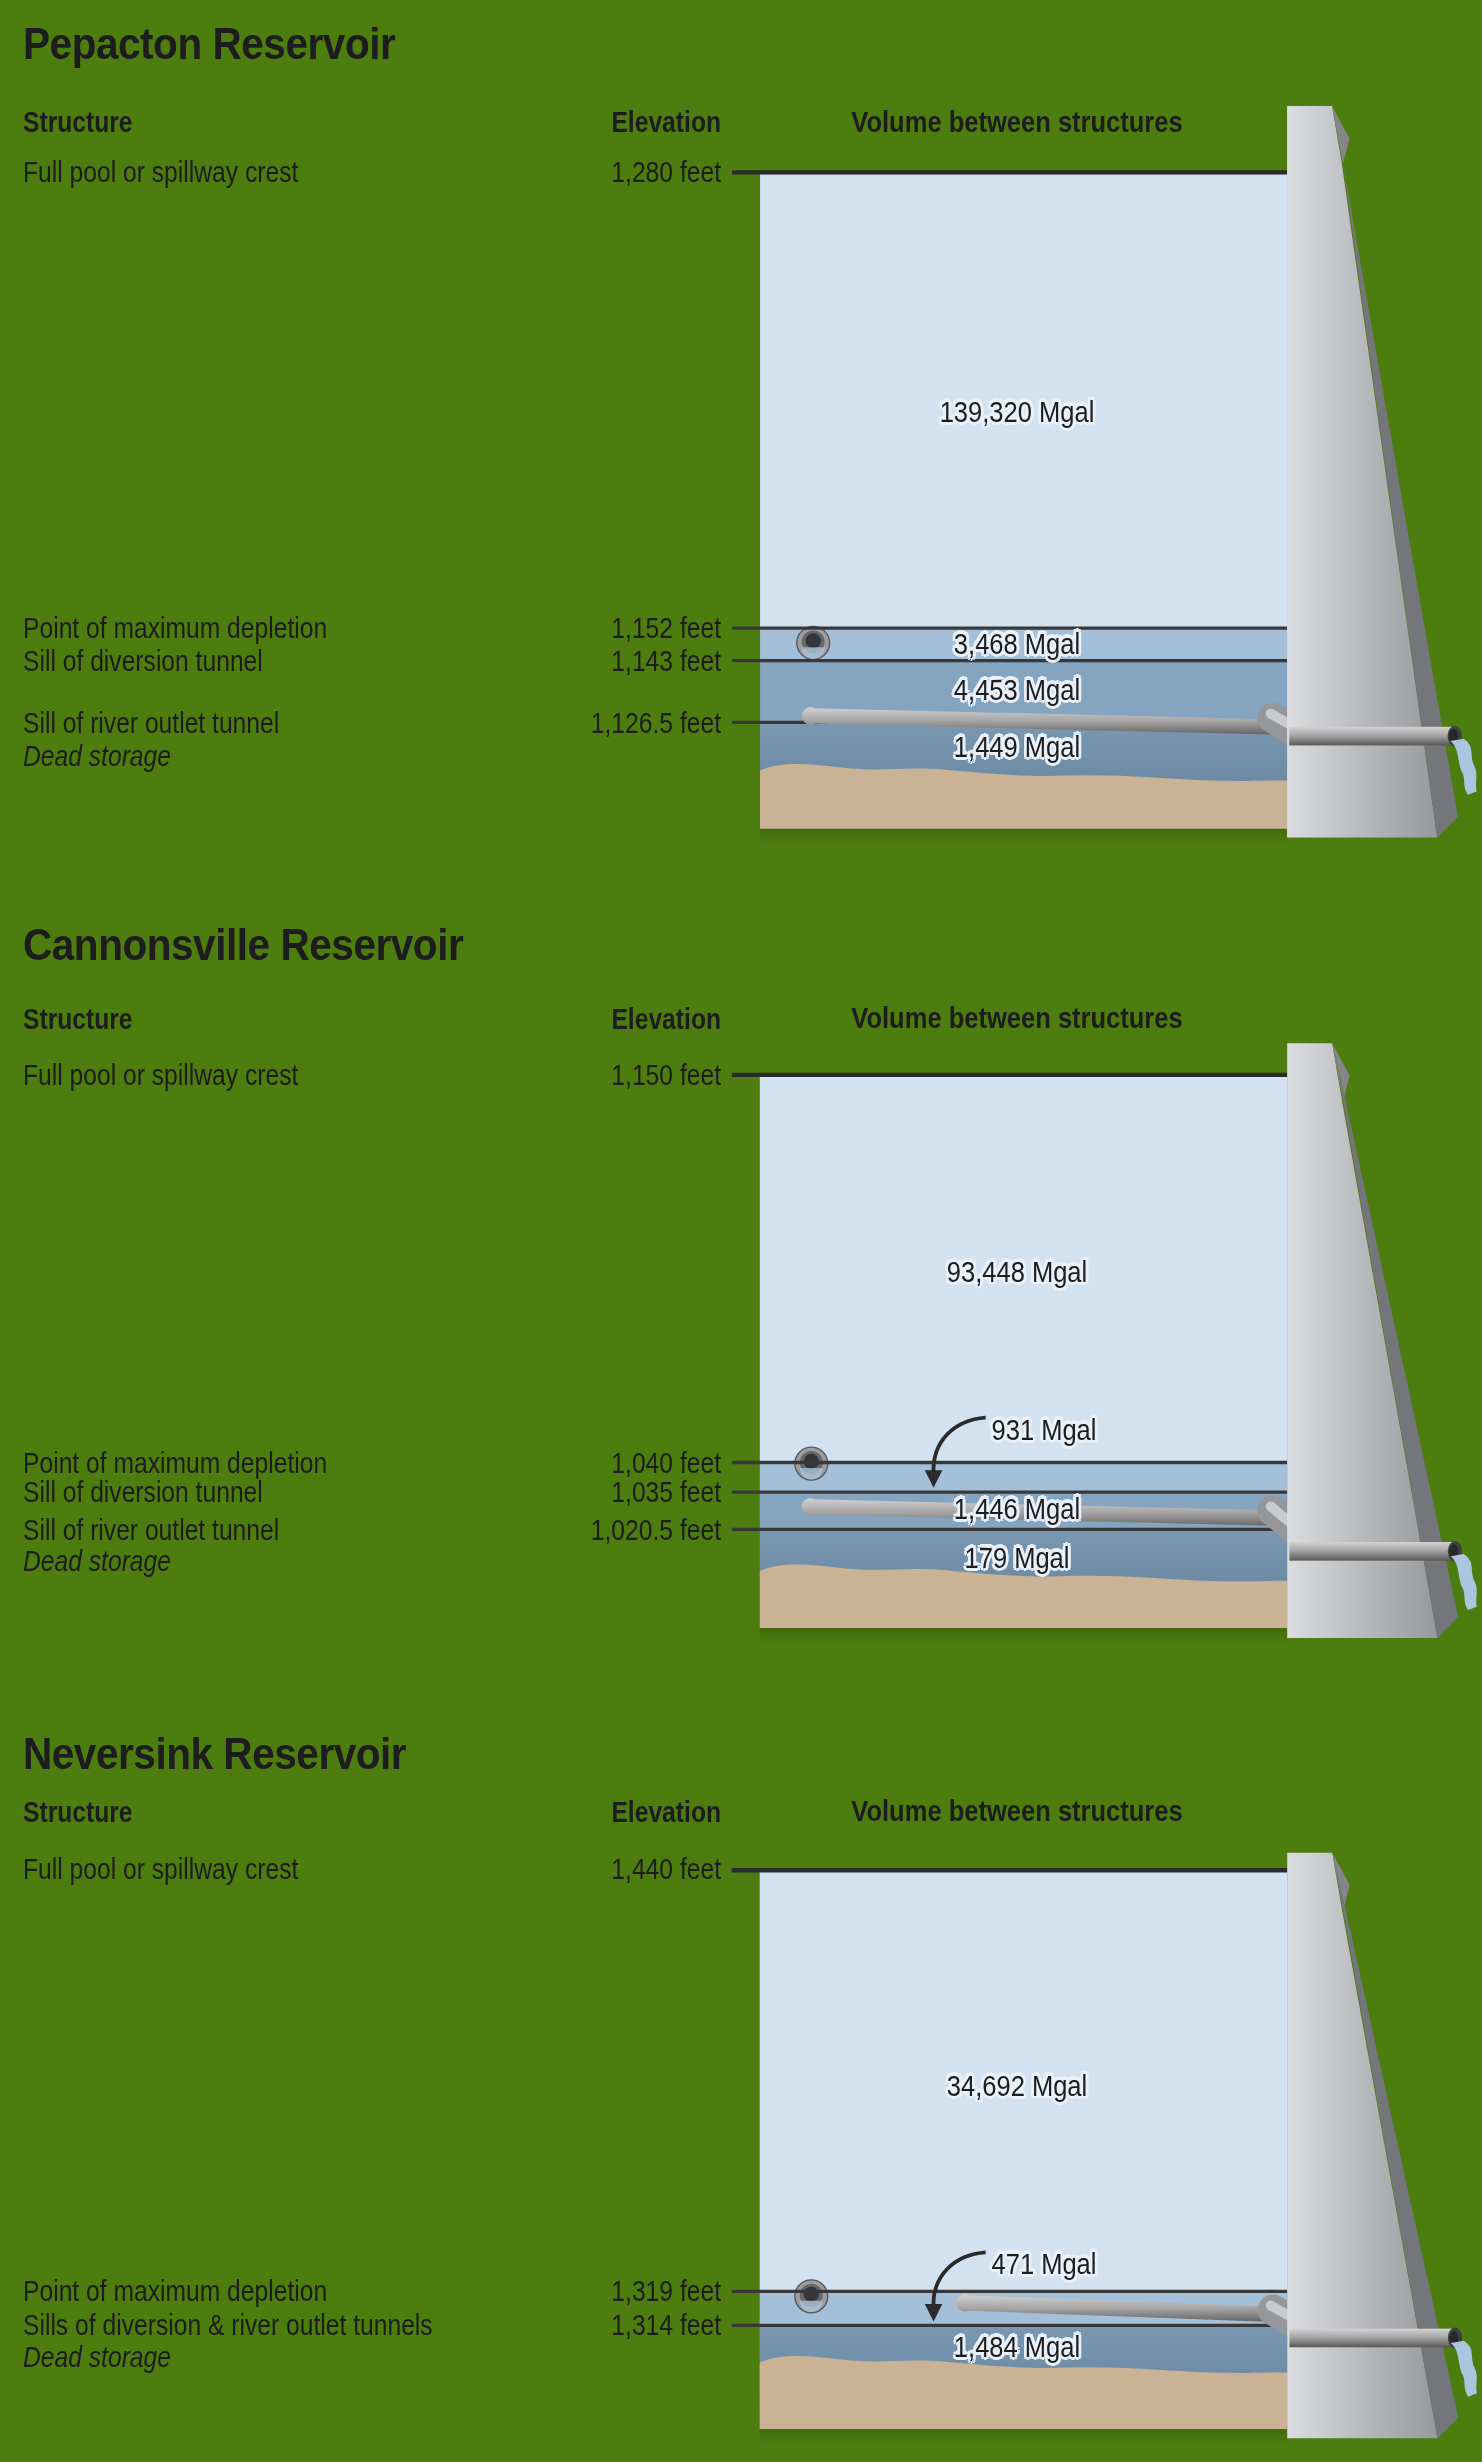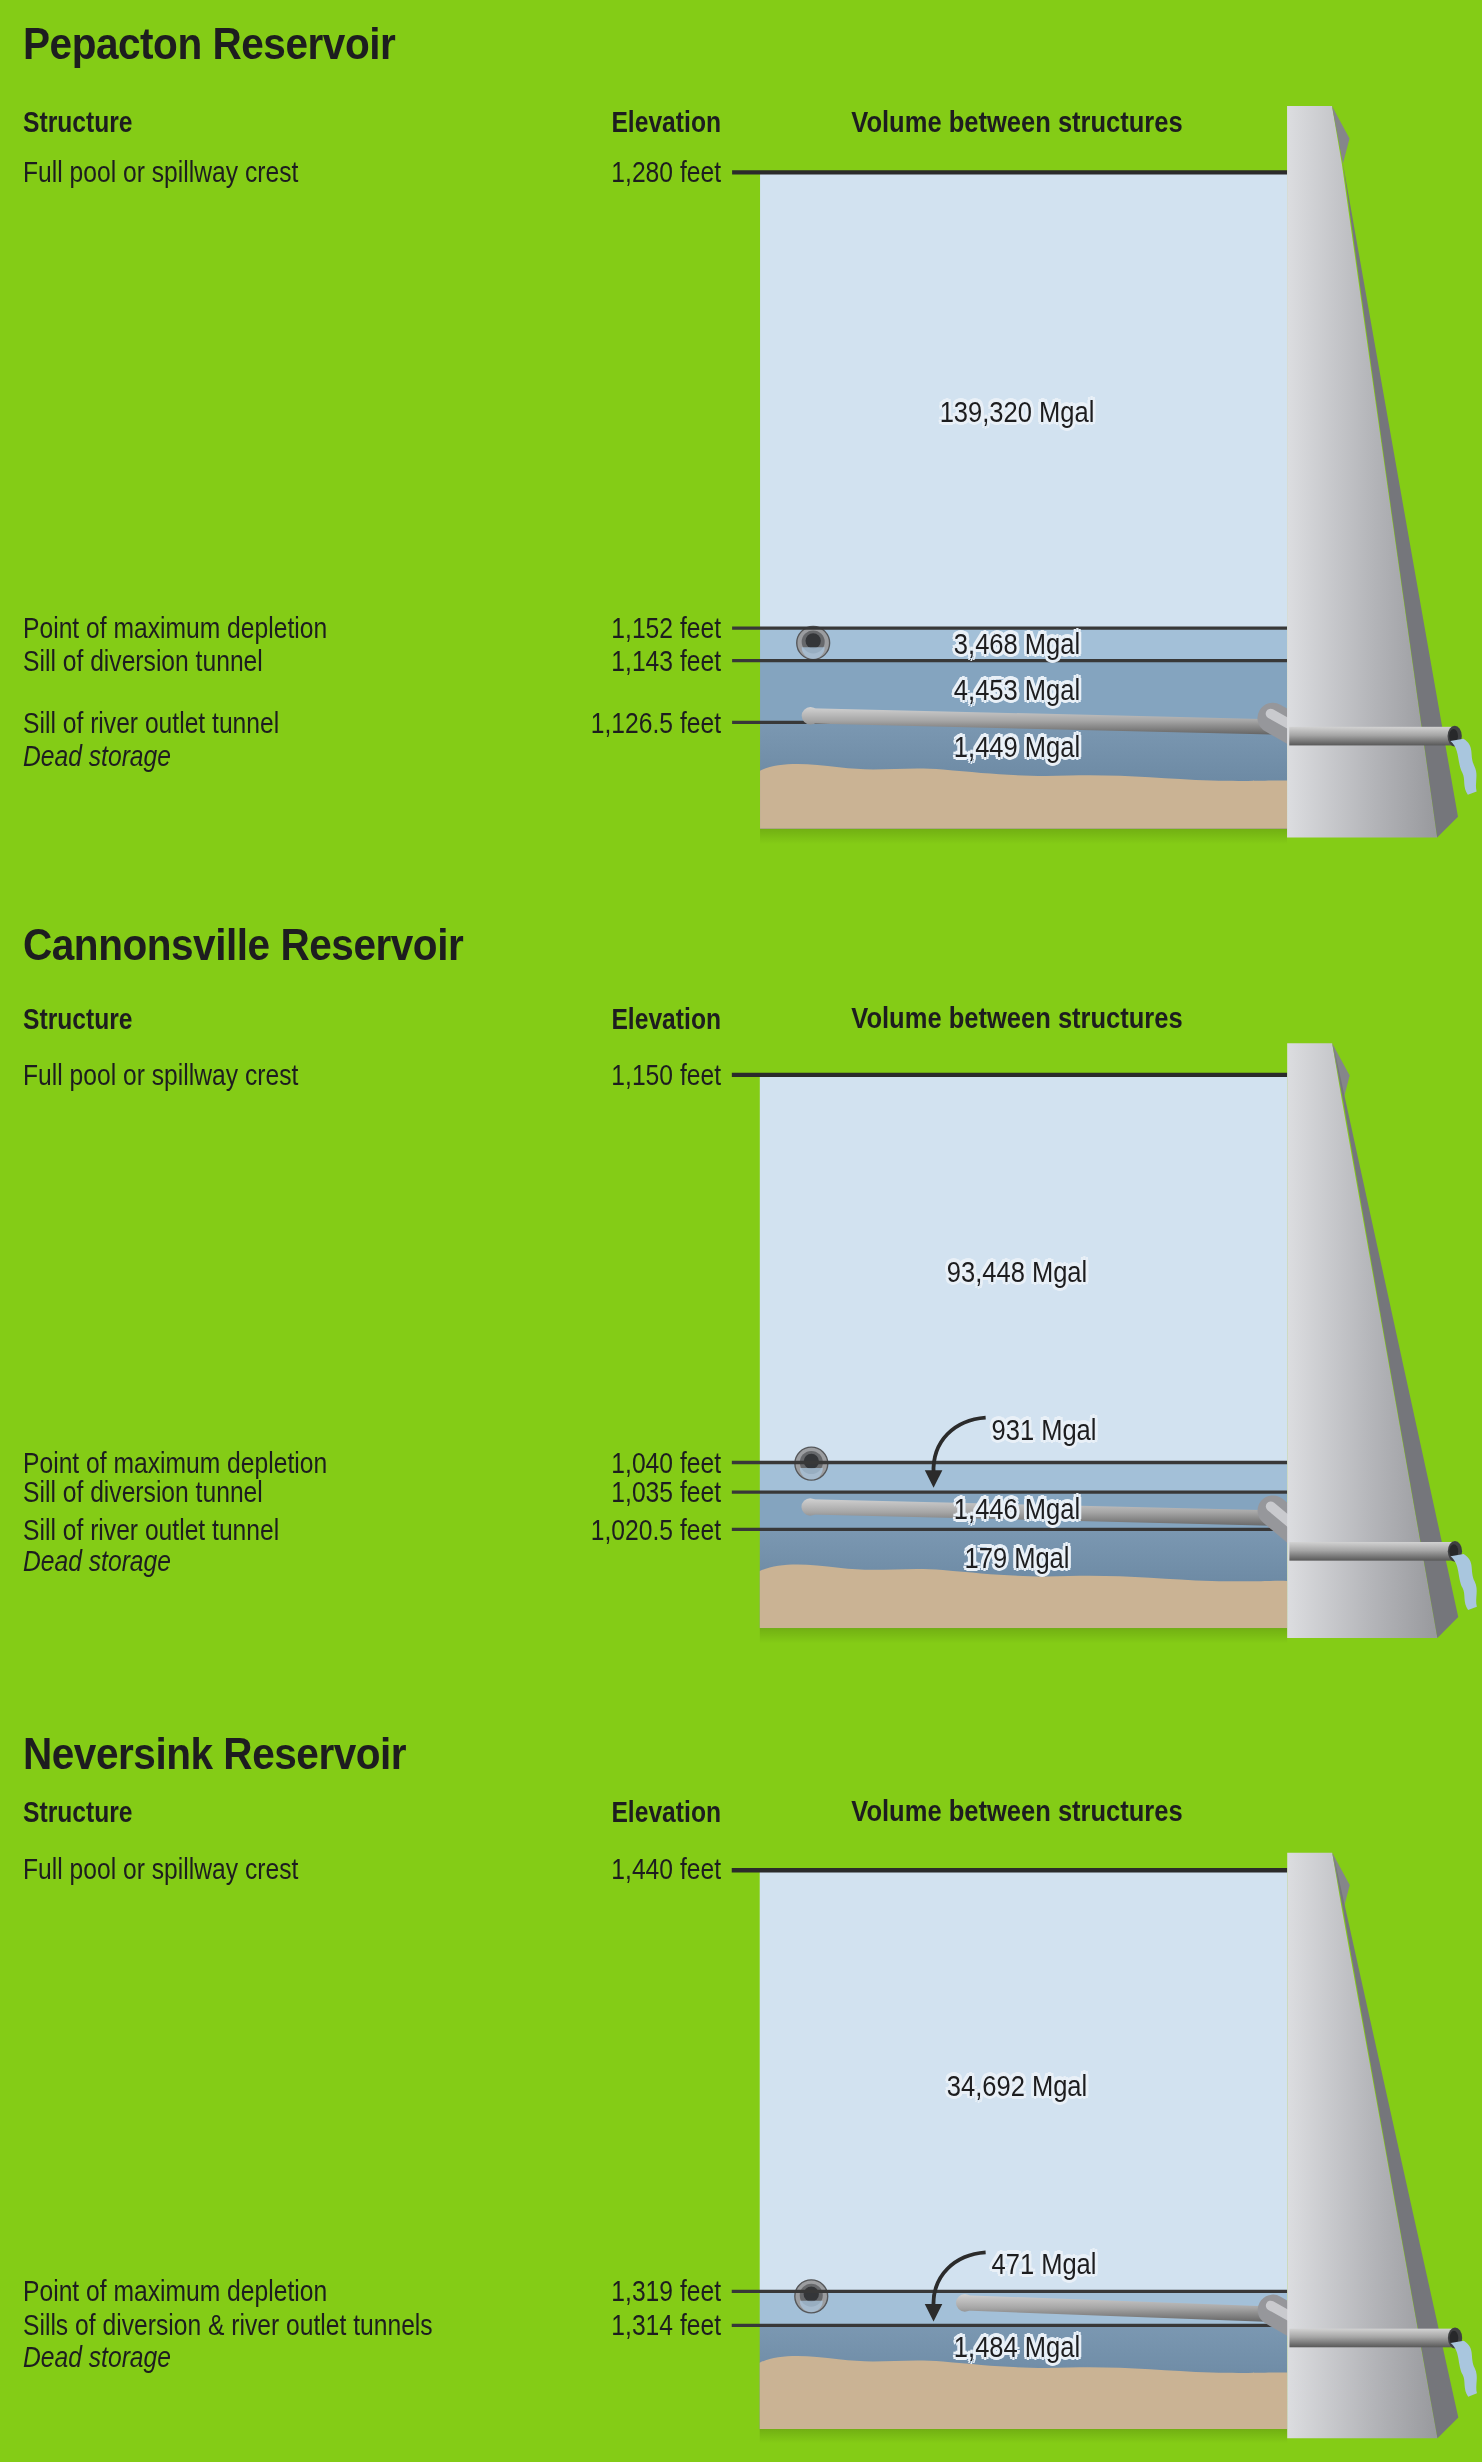--- a/index.html
+++ b/index.html
@@ -1,17 +1,17 @@
 <!DOCTYPE html>
 <html style="font-size:8.8px"><head>
 <meta charset="utf-8">
 <style>
   html,body{margin:0;padding:0;background:#ffffff;}
   .page{
-    position:relative;width:1483px;height:2462px;background:#84cc16;overflow:hidden;
+    position:relative;width:1483px;height:2462px;background:#4d7c0f;overflow:hidden;
     font-family:"Liberation Sans", sans-serif;color:#1d1d1f;
   }
   .abs{position:absolute;white-space:nowrap;line-height:1.05;}
   .title{font-size:45px;font-weight:bold;letter-spacing:-0.5px;transform:scaleX(.9);transform-origin:0 50%;}
   .hdr{font-size:29px;font-weight:bold;}
   .lbl{font-size:29px;}
   .condL{transform:scaleX(.85);transform-origin:0 50%;}
   .condR{transform:scaleX(.85);transform-origin:100% 50%;}
   .elevcol{left:384px;width:337px;text-align:right;}
   .volhdr{transform:translate(-50%,-50%) scaleX(.88);}

